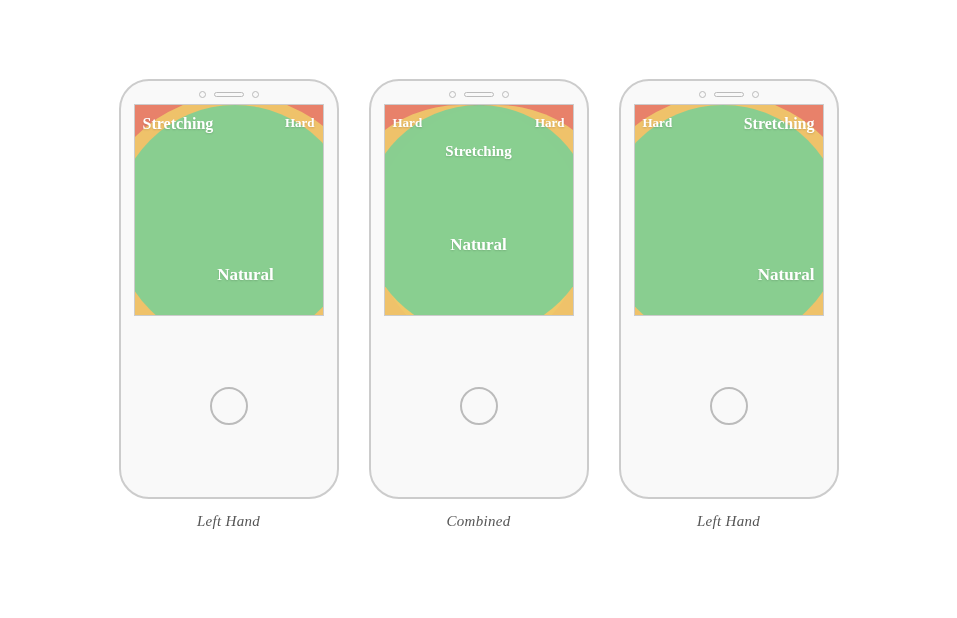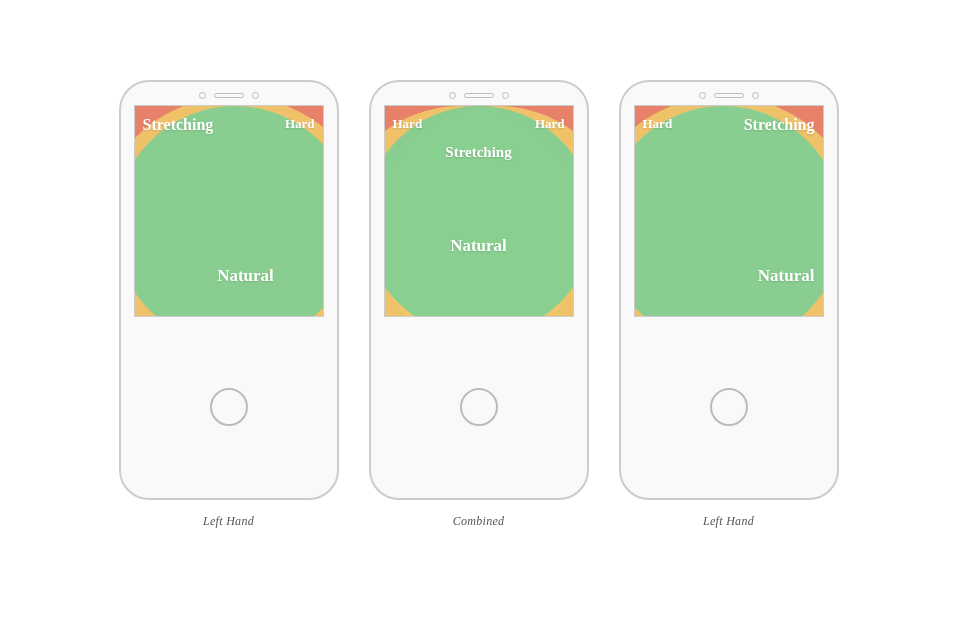--- a/index.html
+++ b/index.html
@@ -24,21 +24,21 @@
 
     .phone-wrapper {
       display: flex;
       flex-direction: column;
       align-items: center;
       gap: 14px;
     }
 
     .phone-label {
       font-style: italic;
-      font-size: 12px;
+      font-size: 15px;
       color: #555;
       letter-spacing: 0.3px;
     }
 
     
     .phone {
       width: 220px;
       height: 420px;
       border: 2.5px solid #ccc;
       border-radius: 30px;

